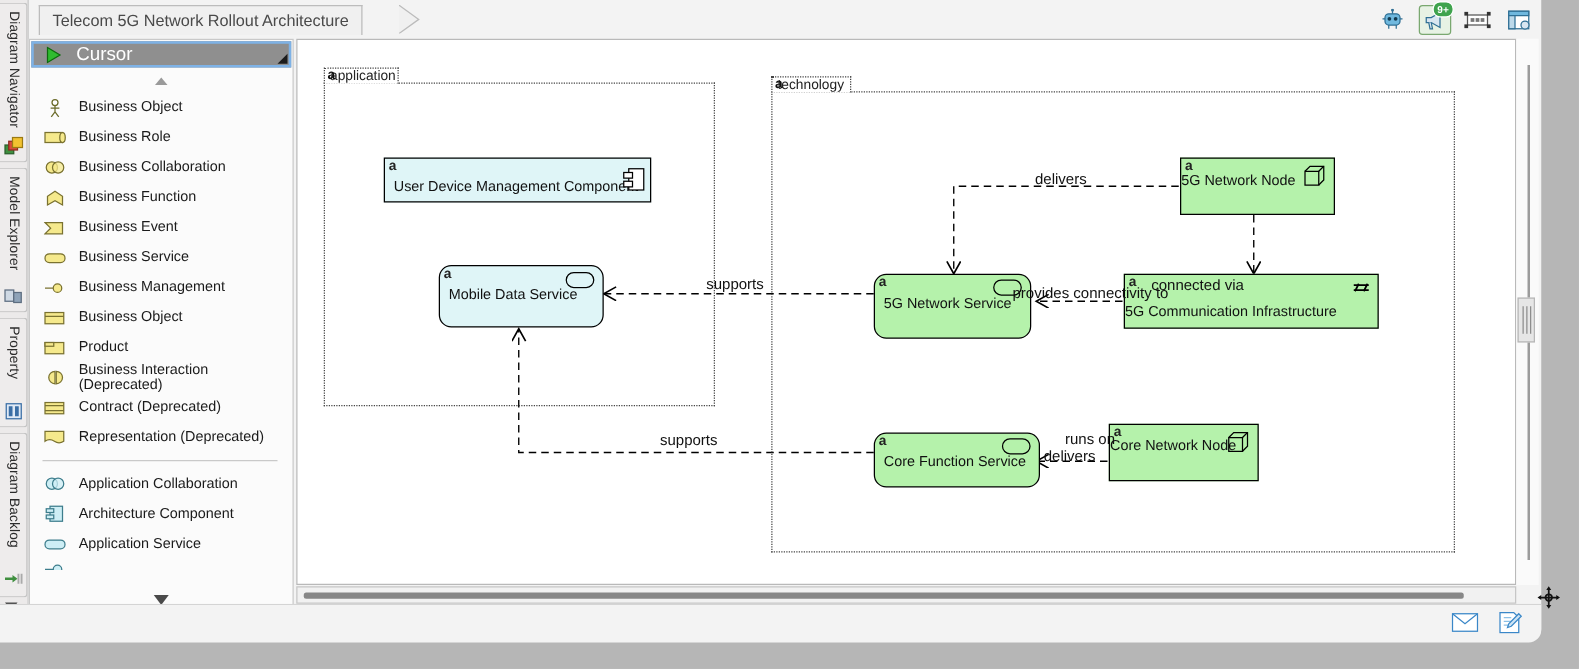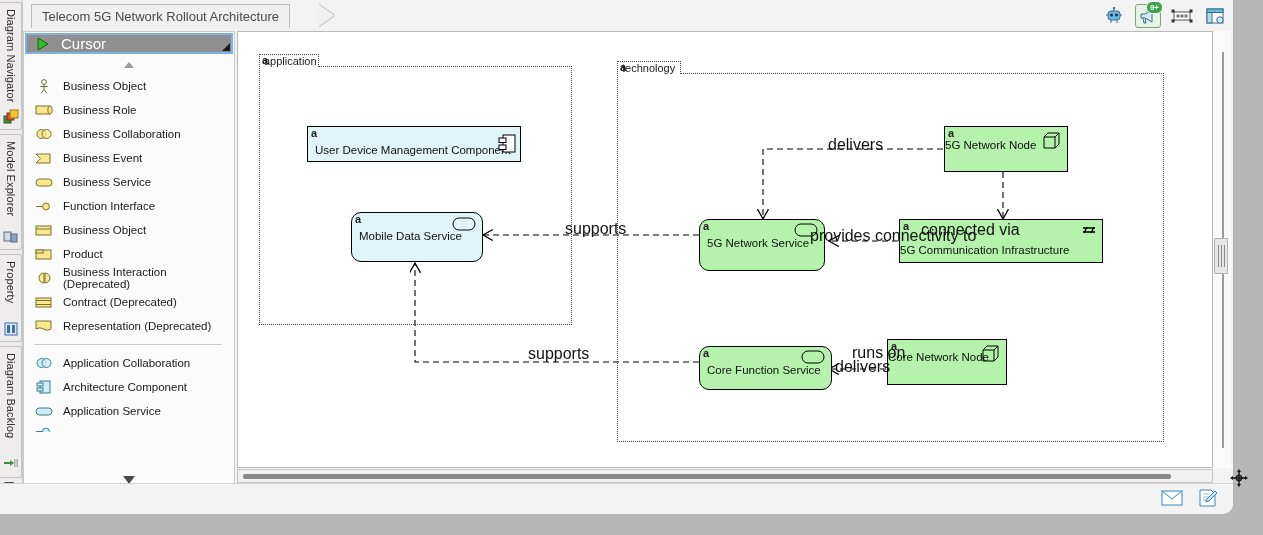--- a/index.html
+++ b/index.html
@@ -71,21 +71,21 @@
 
   .node{position:absolute;box-sizing:border-box;border:1px solid #000;}
   .node.app{background:#dff5f7;}
   .node.tech{background:#b5f2ab;}
   .node .ttl{position:absolute;left:0;right:0;font-size:11.5px;color:#111;}
   .node .ttl.left{text-align:left;padding-left:7px;}
   .node .amk{position:absolute;left:3px;top:1px;font-size:11px;font-weight:bold;line-height:11px;}
   .node .nico{position:absolute;right:6px;top:5px;}
   .rounded{border-radius:10px;}
 
-  .lbl{position:absolute;font-size:16px;color:#111;white-space:nowrap;}
+  .lbl{position:absolute;font-size:12px;color:#111;white-space:nowrap;}
 
   
   .hscroll{position:absolute;left:237px;top:469px;width:976px;height:14px;background:#f1f1f1;border:1px solid #c6c6c6;box-sizing:border-box;}
   .hthumb{position:absolute;left:5px;top:4px;width:928px;height:5px;background:#878787;border-radius:2px;}
   .vscroll{position:absolute;left:1213px;top:31px;width:18px;height:437px;background:#fafafa;}
   .vgrip{position:absolute;left:1214px;top:238px;width:14px;height:36px;background:#e6e6e6;border:1px solid #b6b6b6;box-sizing:border-box;
          display:flex;align-items:center;justify-content:center;gap:2px;}
   .vgrip i{display:block;width:1px;height:22px;background:#8d8d8d;}
   .vline{position:absolute;left:1222px;top:52px;width:2px;height:396px;background:#9b9b9b;}
 
@@ -196,20 +196,28 @@
         <span class="pal-ico">
           <svg width="18" height="12" viewBox="0 0 18 12">
               <circle cx="6.5" cy="6" r="4.5" fill="#f5e98c" stroke="#7a7230"></circle>
               <circle cx="11.5" cy="6" r="4.5" fill="#f5e98c" fill-opacity=".75" stroke="#7a7230"></circle>
             </svg>
         </span>
         <span>Business Collaboration</span>
       </div>
 
 
+      <div class="pal-item">
+        <span class="pal-ico">
+          <svg width="16" height="13" viewBox="0 0 16 13">
+              <path d="M2 12 V5 L8 1 L14 5 V12 L8 8.5 Z" fill="#f5e98c" stroke="#7a7230"></path>
+            </svg>
+        </span>
+        <span>Business Function</span>
+      </div>
 
       <div class="pal-item">
         <span class="pal-ico">
           <svg width="18" height="11" viewBox="0 0 18 11">
               <path d="M1 1 h14 v9 H1 l4.5 -4.5 Z" fill="#f5e98c" stroke="#7a7230"></path>
             </svg>
         </span>
         <span>Business Event</span>
       </div>
 
@@ -222,21 +230,21 @@
         <span>Business Service</span>
       </div>
 
       <div class="pal-item">
         <span class="pal-ico">
           <svg width="18" height="11" viewBox="0 0 18 11">
               <path d="M1 5.5 h7" stroke="#7a7230" fill="none"></path>
               <circle cx="11" cy="5.5" r="3.4" fill="#f5e98c" stroke="#7a7230"></circle>
             </svg>
         </span>
-        <span>Function Interface</span>
+        <span>Business Management</span>
       </div>
 
       <div class="pal-item">
         <span class="pal-ico">
           <svg width="18" height="11" viewBox="0 0 18 11">
               <rect x="1" y="1" width="15" height="9" fill="#f5e98c" stroke="#7a7230"></rect>
               <path d="M1 4 h15" stroke="#7a7230"></path>
             </svg>
         </span>
         <span>Business Object</span>

